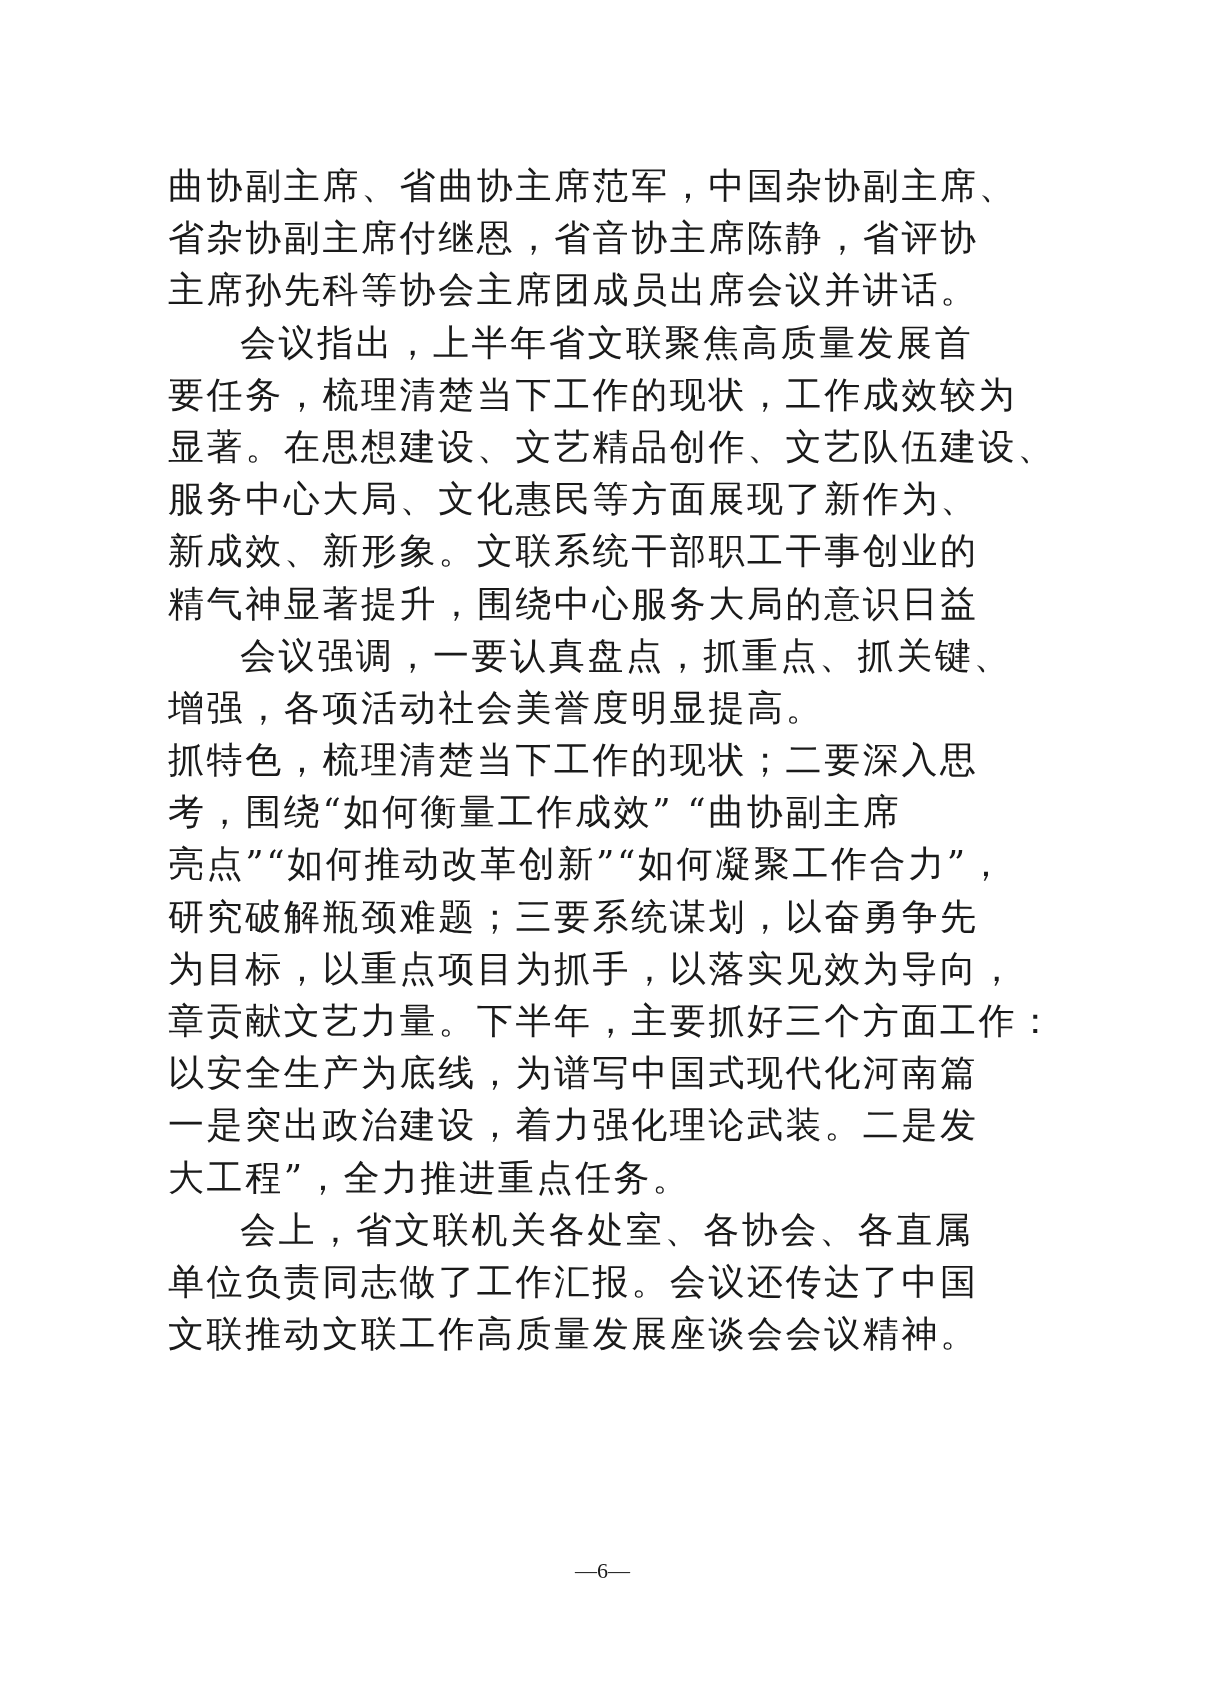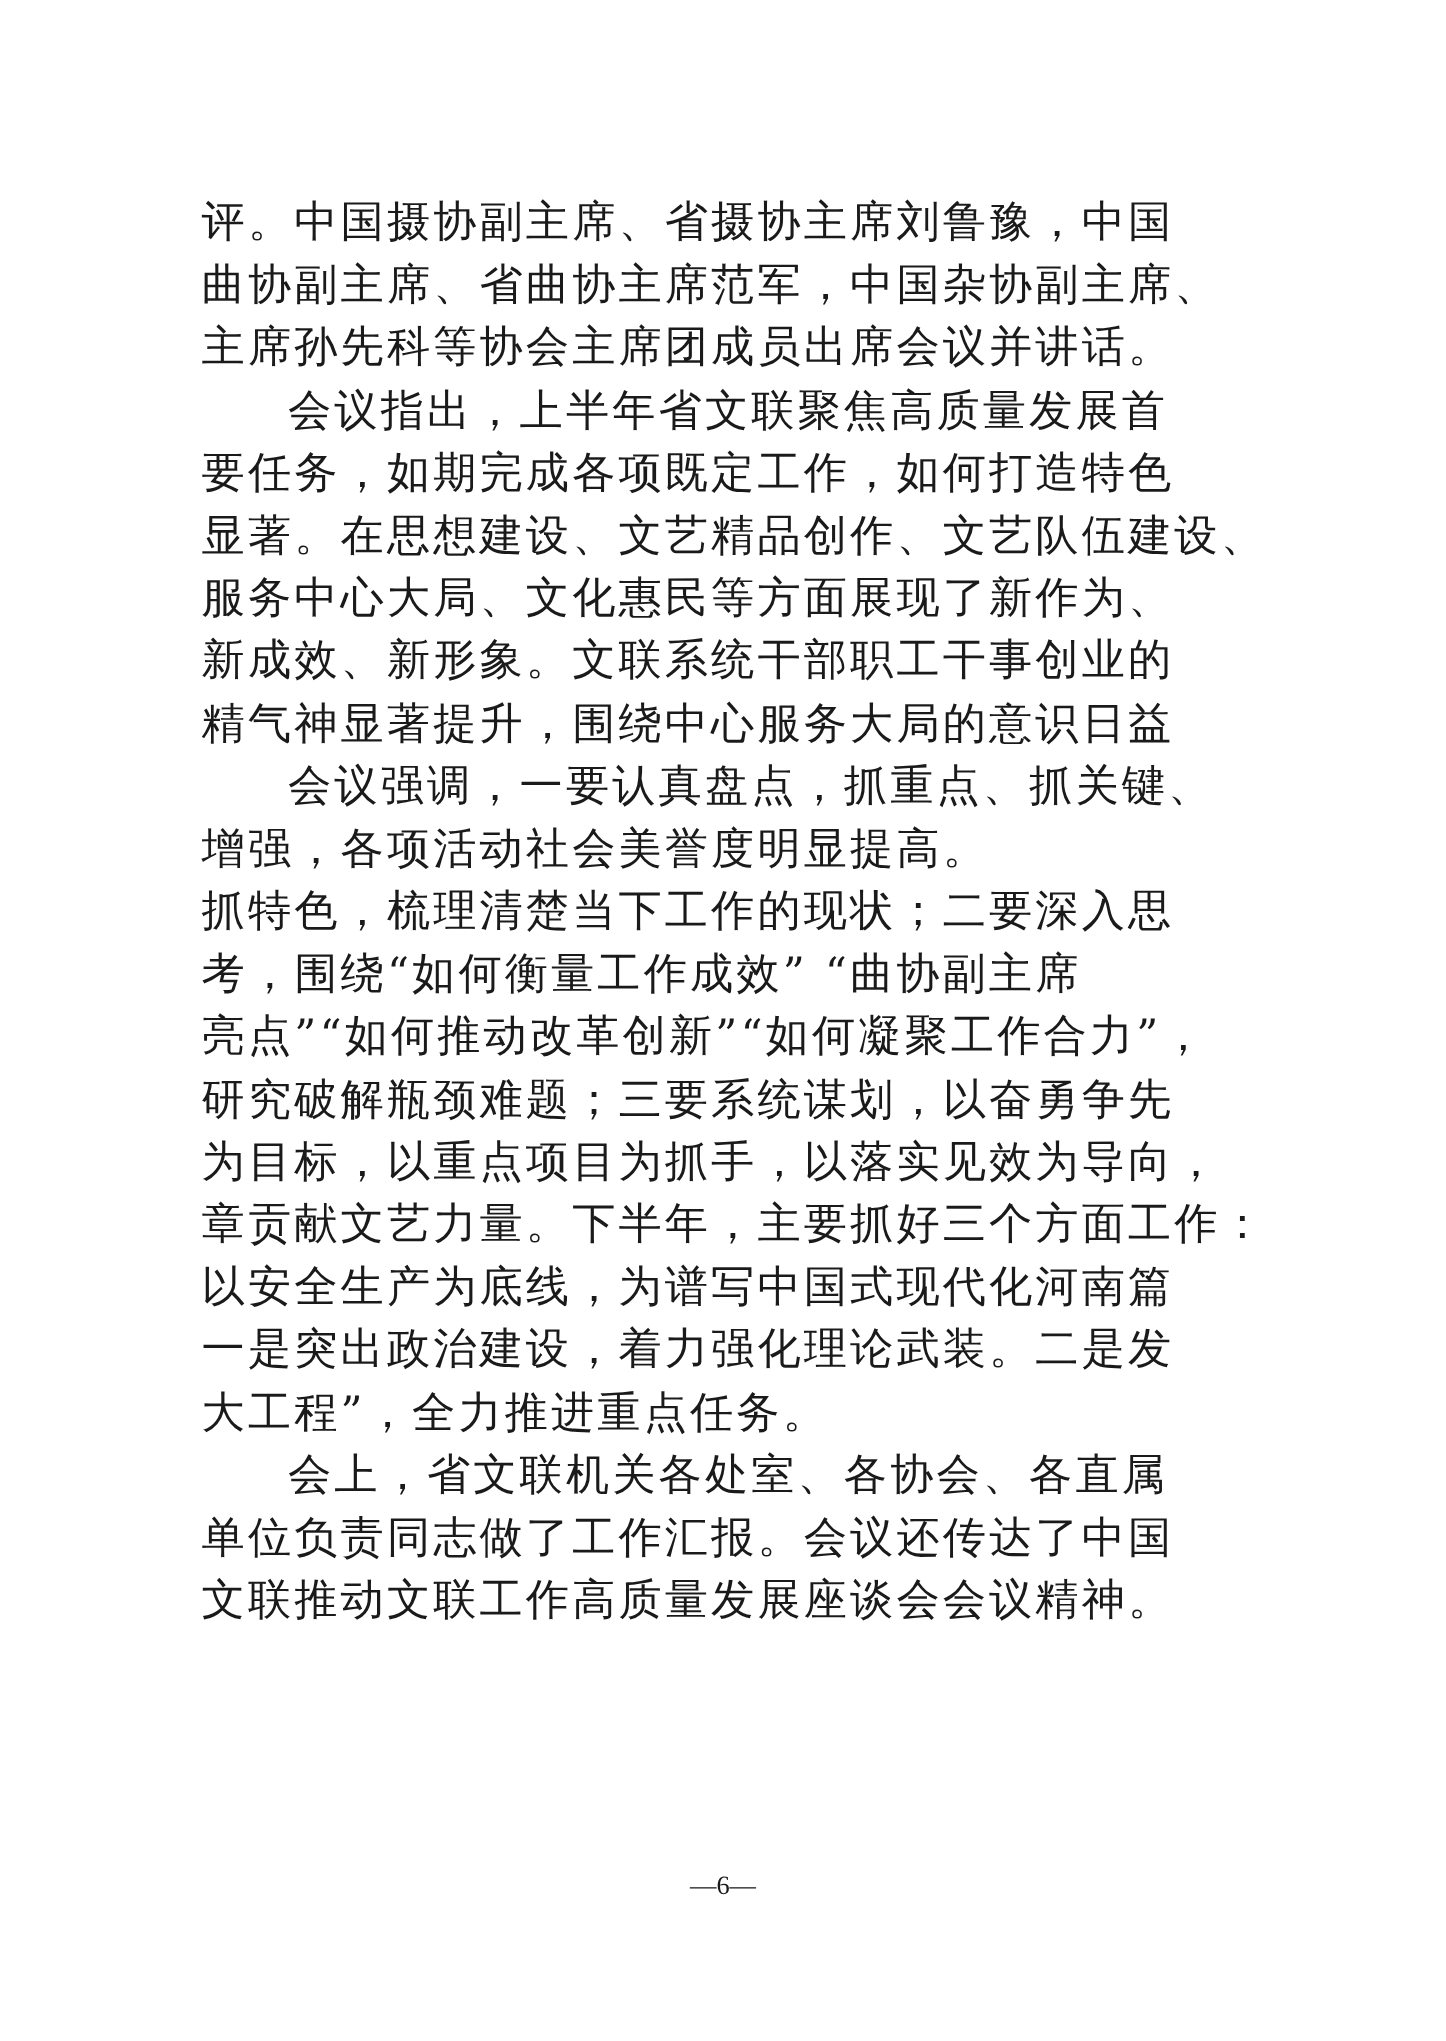--- a/index.html
+++ b/index.html
@@ -11,25 +11,25 @@
       letter-spacing: 2.6px; overflow: visible; }
     .line.indent { padding-left: 72px; }
     .page-number { position: absolute; left: 0; width: 1205px; top: 1558px; text-align: center;
       font-size: 22px; font-family: "Liberation Serif", serif; color: #1a1a1a; }
   </style>
 </head>
 <body>
 
 <div class="page">
   <div class="body-text">
-    <div class="line">评。中国摄协副主席、省摄协主席刘鲁豫，中国</div>
     <div class="line">曲协副主席、省曲协主席范军，中国杂协副主席、</div>
+    <div class="line">省杂协副主席付继恩，省音协主席陈静，省评协</div>
     <div class="line">主席孙先科等协会主席团成员出席会议并讲话。</div>
     <div class="line indent">会议指出，上半年省文联聚焦高质量发展首</div>
-    <div class="line">要任务，如期完成各项既定工作，如何打造特色</div>
+    <div class="line">要任务，梳理清楚当下工作的现状，工作成效较为</div>
     <div class="line">显著。在思想建设、文艺精品创作、文艺队伍建设、</div>
     <div class="line">服务中心大局、文化惠民等方面展现了新作为、</div>
     <div class="line">新成效、新形象。文联系统干部职工干事创业的</div>
     <div class="line">精气神显著提升，围绕中心服务大局的意识日益</div>
     <div class="line indent">会议强调，一要认真盘点，抓重点、抓关键、</div>
     <div class="line">增强，各项活动社会美誉度明显提高。</div>
     <div class="line">抓特色，梳理清楚当下工作的现状；二要深入思</div>
     <div class="line">考，围绕“如何衡量工作成效” “曲协副主席</div>
     <div class="line">亮点”“如何推动改革创新”“如何凝聚工作合力”，</div>
     <div class="line">研究破解瓶颈难题；三要系统谋划，以奋勇争先</div>

